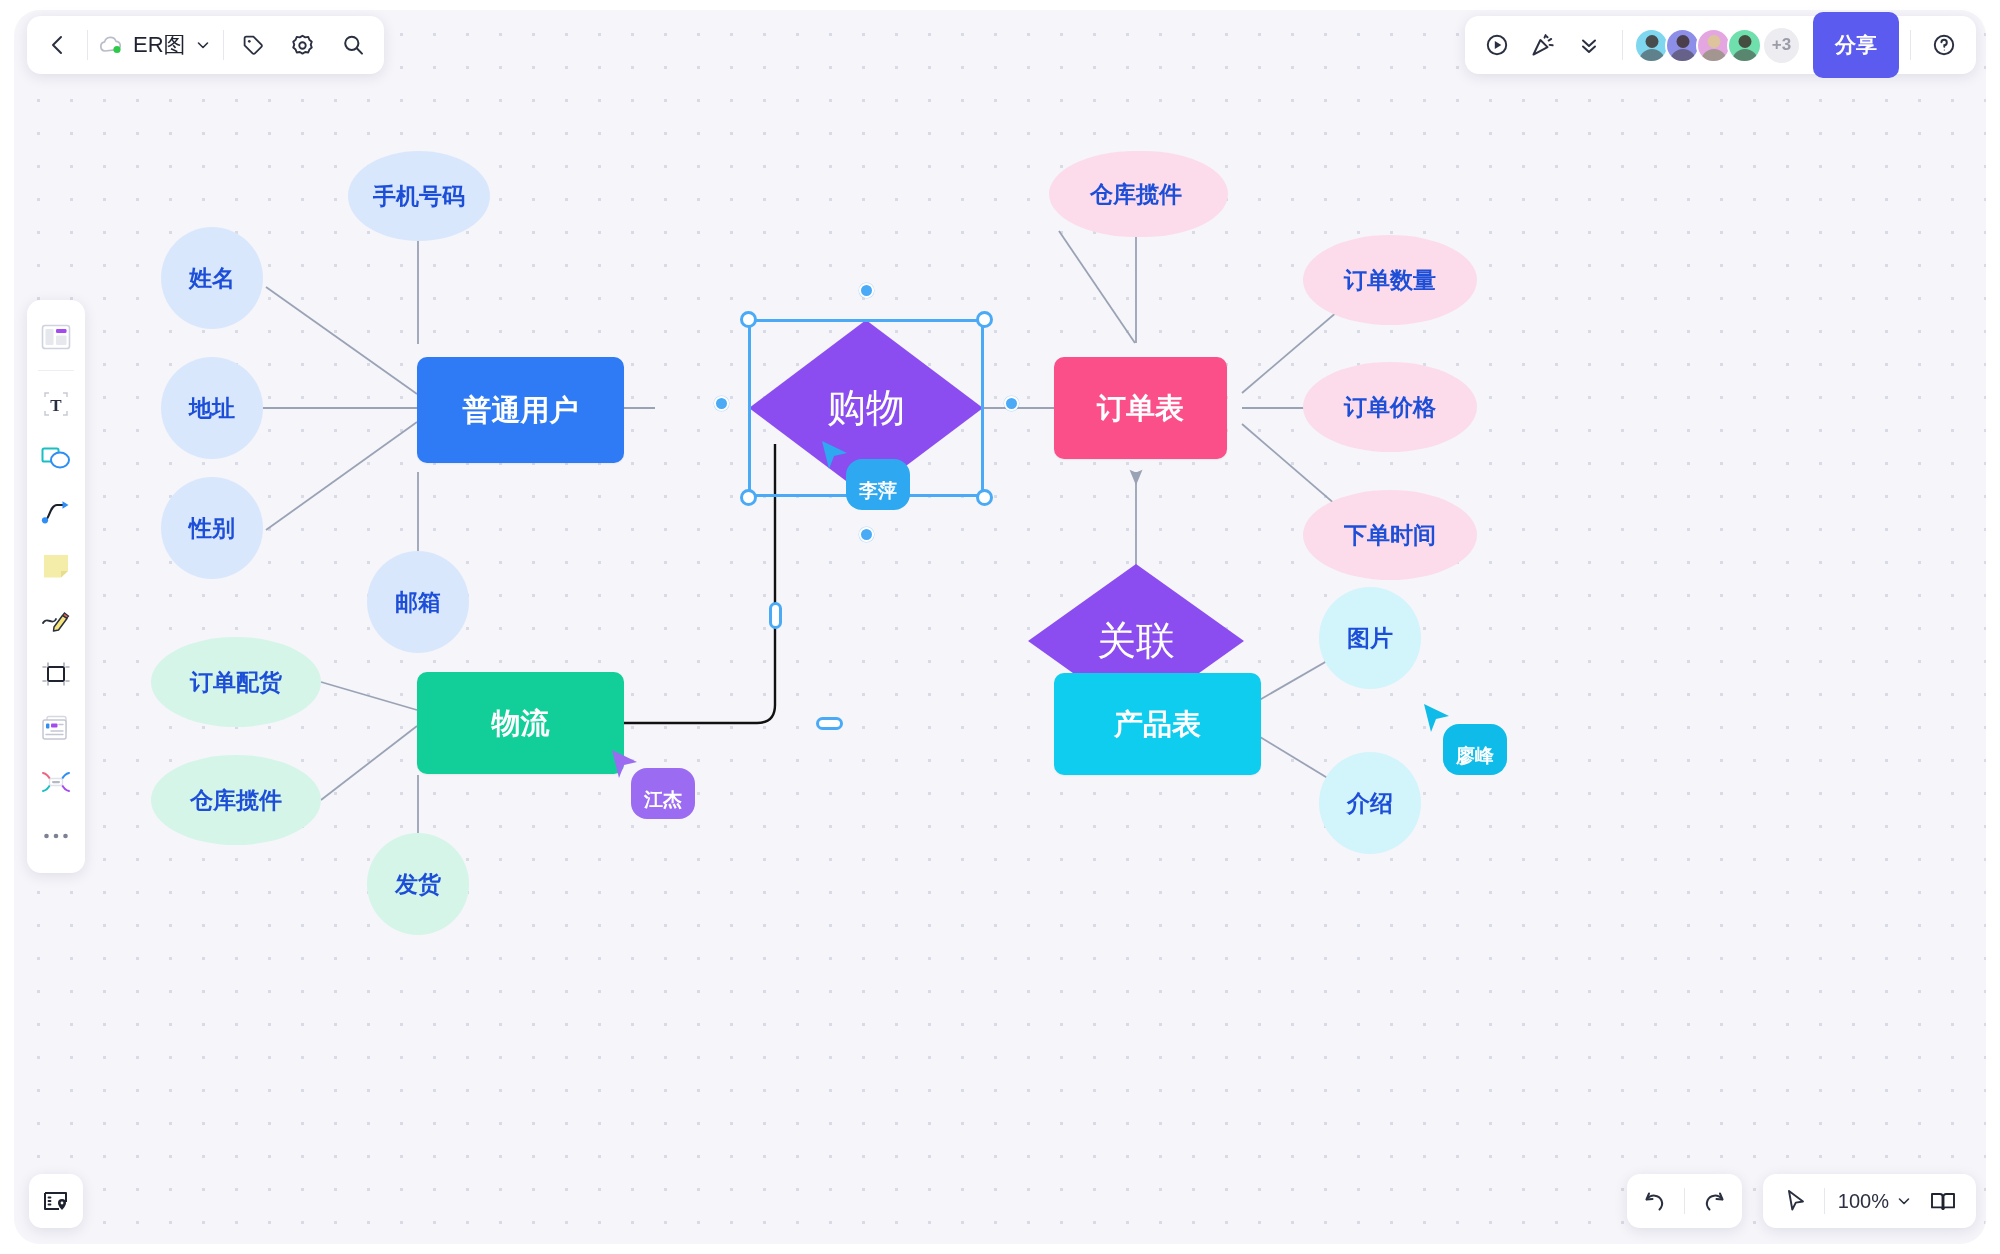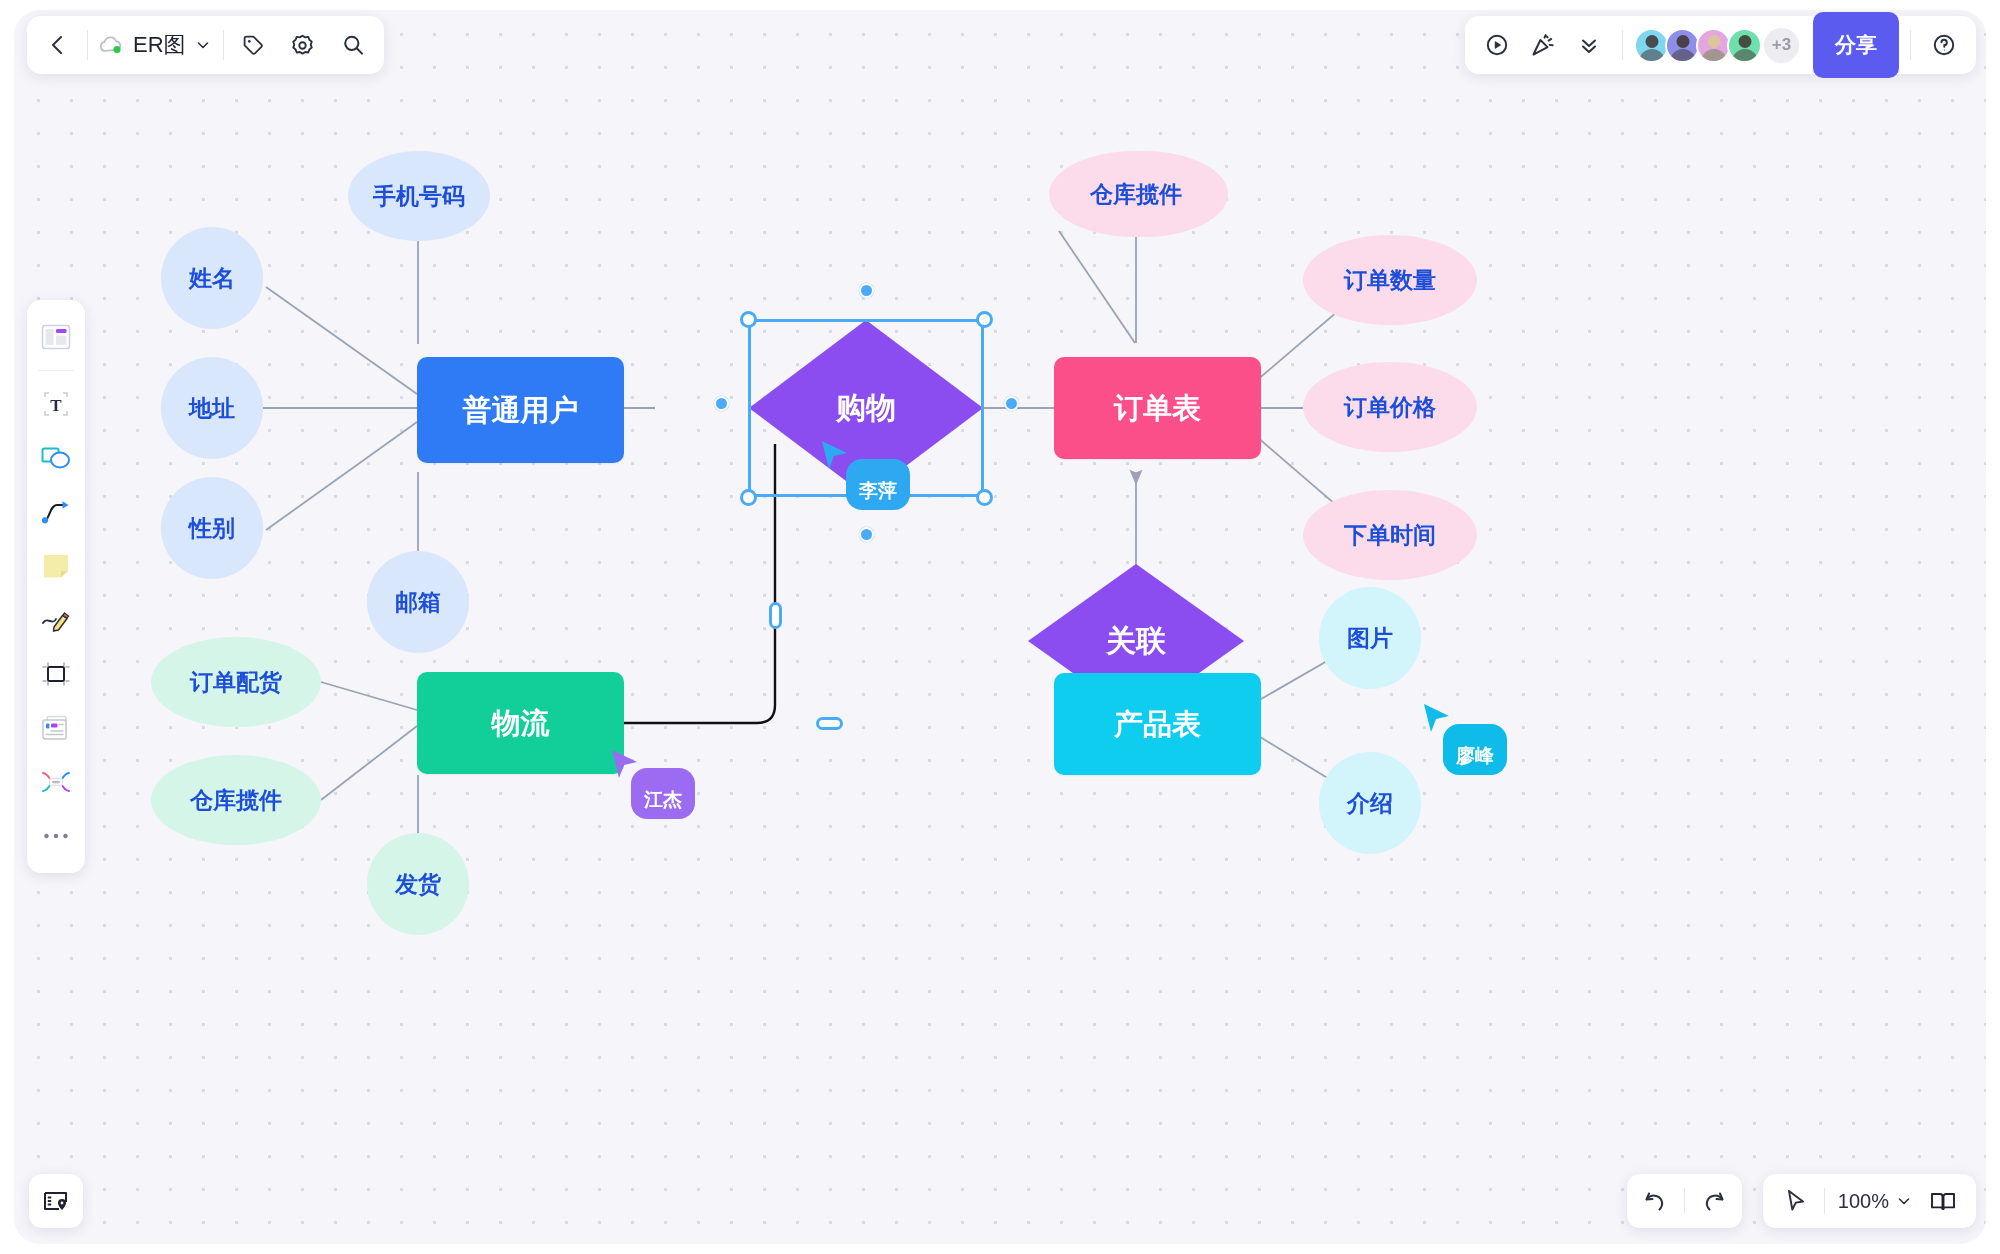--- a/index.html
+++ b/index.html
@@ -47,21 +47,21 @@
     box-shadow: 0 1px 2px rgba(0,0,0,.06);
   }
   .diamond-wrap { position: absolute; }
   .diamond {
     position: absolute; left: 0; top: 0; width: 100%; height: 100%;
     clip-path: polygon(50% 0, 100% 50%, 50% 100%, 0 50%);
   }
   .diamond-label {
     position: absolute; left: 0; top: 0; width: 100%; height: 100%;
     display: flex; align-items: center; justify-content: center;
-    font-size: 30px; font-weight: 700; color: #fff; white-space: nowrap;
+    font-size: 39px; font-weight: 400; color: #fff; white-space: nowrap;
   }
 
   
   .sel-box {
     position: absolute;
     border: 3px solid #4aaaf5;
     box-sizing: border-box;
     background: transparent;
   }
   .h-corner {
@@ -281,21 +281,21 @@
 
     <div class="pill-v" style="left:755px;top:592px;"></div>
     <div class="pill-h" style="left:802px;top:707px;"></div>
 
     <div class="node ellipse" style="left:1044px;top:141px;width:170px;height:86px;background:#fcdceb;">
       <span>用户ID</span>
     </div>
     <div class="node ellipse" style="left:1035px;top:141px;width:174px;height:86px;background:#fcdceb;">
       <span>仓库揽件</span>
     </div>
-    <div class="node rect" style="left:1040px;top:347px;width:207px;height:102px;background:#fb4f8a;">
+    <div class="node rect" style="left:1040px;top:347px;width:173px;height:102px;background:#fb4f8a;">
       <span>订单表</span>
     </div>
     <div class="node ellipse" style="left:1289px;top:225px;width:174px;height:90px;background:#fcdceb;">
       <span>订单数量</span>
     </div>
     <div class="node ellipse" style="left:1289px;top:480px;width:174px;height:90px;background:#fcdceb;">
       <span>下单时间</span>
     </div>
     <div class="node ellipse" style="left:1289px;top:352px;width:174px;height:90px;background:#fcdceb;">
       <span>订单价格</span>

